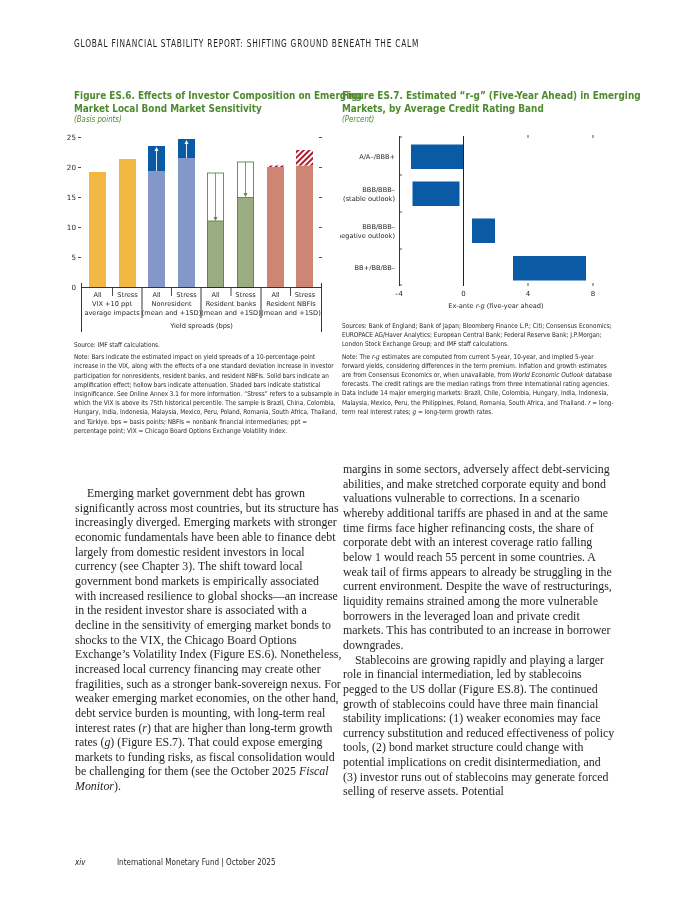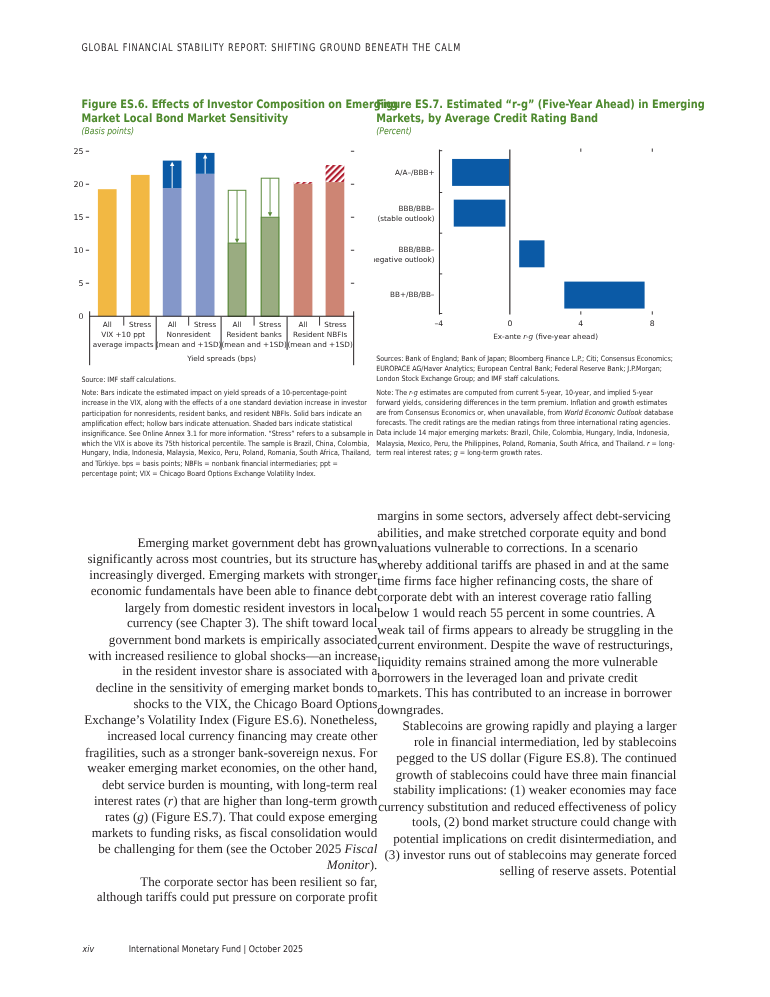--- a/index.html
+++ b/index.html
@@ -5,21 +5,21 @@
   html, body { margin:0; padding:0; background:#ffffff; }
   body { width:700px; height:906px; position:relative; overflow:hidden; font-family:"Liberation Sans", sans-serif; color:#231f20; }
   .abs { position:absolute; }
   .running-head { left:74px; top:38px; font-size:9.6px; letter-spacing:0.9px; font-family:"DejaVu Sans", sans-serif; font-stretch:condensed; color:#231f20; transform:scaleX(0.86); transform-origin:left top; white-space:nowrap; }
   .fig-title { font-family:"DejaVu Sans", sans-serif; font-weight:bold; color:#4e8a2e; font-size:10.6px; line-height:12.5px; transform:scaleX(0.84); transform-origin:left top; white-space:nowrap; }
   .fig-sub { font-family:"DejaVu Sans", sans-serif; font-style:italic; color:#4e8a2e; font-size:8.4px; transform:scaleX(0.84); transform-origin:left top; white-space:nowrap; }
   .note { font-family:"DejaVu Sans", sans-serif; font-size:6.7px; line-height:9.2px; color:#231f20; transform:scaleX(0.86); transform-origin:left top; }
   .note p { margin:0 0 3px 0; }
   .body-text { font-family:"Liberation Serif", serif; font-size:11.9px; line-height:14.65px; color:#231f20; width:268px; text-align:left; }
   .body-text p { margin:0; }
-  .body-text p.indent { text-indent:12px;text-align:right; }
+  .body-text p.indent { text-indent:12px; }
   .footer { font-family:"DejaVu Sans", sans-serif; font-size:8.4px; transform:scaleX(0.86); transform-origin:left top; white-space:nowrap; }
   svg text { font-family:"DejaVu Sans", sans-serif; }
 </style>
 </head>
 <body>
 
 <div class="abs running-head">GLOBAL FINANCIAL STABILITY REPORT: SHIFTING GROUND BENEATH THE CALM</div>
 
 <div class="abs fig-title" style="left:74px; top:89px;">
   <div>Figure ES.6. Effects of Investor Composition on Emerging</div>
@@ -168,21 +168,20 @@
   <text x="496" y="308" font-size="6.6" fill="#231f20" text-anchor="middle"><tspan>Ex-ante </tspan><tspan font-style="italic">r-g</tspan><tspan> (five-year ahead)</tspan></text>
 </svg>
 
 <div class="abs note" style="left:342px; top:322px; width:318px;">
   <p>Sources: Bank of England; Bank of Japan; Bloomberg Finance L.P.; Citi; Consensus Economics; EUROPACE AG/Haver Analytics; European Central Bank; Federal Reserve Bank; J.P.Morgan; London Stock Exchange Group; and IMF staff calculations.</p>
   <p><span>Note: The </span><i>r-g</i><span> estimates are computed from current 5-year, 10-year, and implied 5-year forward yields, considering differences in the term premium. Inflation and growth estimates are from Consensus Economics or, when unavailable, from </span><i>World Economic Outlook</i><span> database forecasts. The credit ratings are the median ratings from three international rating agencies. Data include 14 major emerging markets: Brazil, Chile, Colombia, Hungary, India, Indonesia, Malaysia, Mexico, Peru, the Philippines, Poland, Romania, South Africa, and Thailand. </span><i>r</i><span> = long-term real interest rates; </span><i>g</i><span> = long-term growth rates.</span></p>
 </div>
 
 <div class="abs body-text" style="left:75px; top:486px;">
   <p class="indent"><span>Emerging market government debt has grown significantly across most countries, but its structure has increasingly diverged. Emerging markets with stronger economic fundamentals have been able to finance debt largely from domestic resident investors in local currency (see Chapter 3). The shift toward local government bond markets is empirically associated with increased resilience to global shocks—an increase in the resident investor share is associated with a decline in the sensitivity of emerging market bonds to shocks to the VIX, the Chicago Board Options Exchange’s Volatility Index (Figure ES.6). Nonetheless, increased local currency financing may create other fragilities, such as a stronger bank-sovereign nexus. For weaker emerging market economies, on the other hand, debt service burden is mounting, with long-term real interest rates (</span><i>r</i><span>) that are higher than long-term growth rates (</span><i>g</i><span>) (Figure ES.7). That could expose emerging markets to funding risks, as fiscal consolidation would be challenging for them (see the October 2025 </span><i>Fiscal Monitor</i><span>).</span></p>
-  <p class="indent">The corporate sector has been resilient so far, although tariffs could put pressure on corporate profit</p>
 </div>
 
 <div class="abs body-text" style="left:343px; top:462px; width:272px;">
   <p>margins in some sectors, adversely affect debt-servicing abilities, and make stretched corporate equity and bond valuations vulnerable to corrections. In a scenario whereby additional tariffs are phased in and at the same time firms face higher refinancing costs, the share of corporate debt with an interest coverage ratio falling below 1 would reach 55 percent in some countries. A weak tail of firms appears to already be struggling in the current environment. Despite the wave of restructurings, liquidity remains strained among the more vulnerable borrowers in the leveraged loan and private credit markets. This has contributed to an increase in borrower downgrades.</p>
   <p class="indent">Stablecoins are growing rapidly and playing a larger role in financial intermediation, led by stablecoins pegged to the US dollar (Figure ES.8). The continued growth of stablecoins could have three main financial stability implications: (1) weaker economies may face currency substitution and reduced effectiveness of policy tools, (2) bond market structure could change with potential implications on credit disintermediation, and (3) investor runs out of stablecoins may generate forced selling of reserve assets. Potential</p>
 </div>
 
 <div class="abs footer" style="left:75px; top:857px; font-style:italic;">xiv</div>
 <div class="abs footer" style="left:117px; top:857px;">International Monetary Fund | October 2025</div>
 

